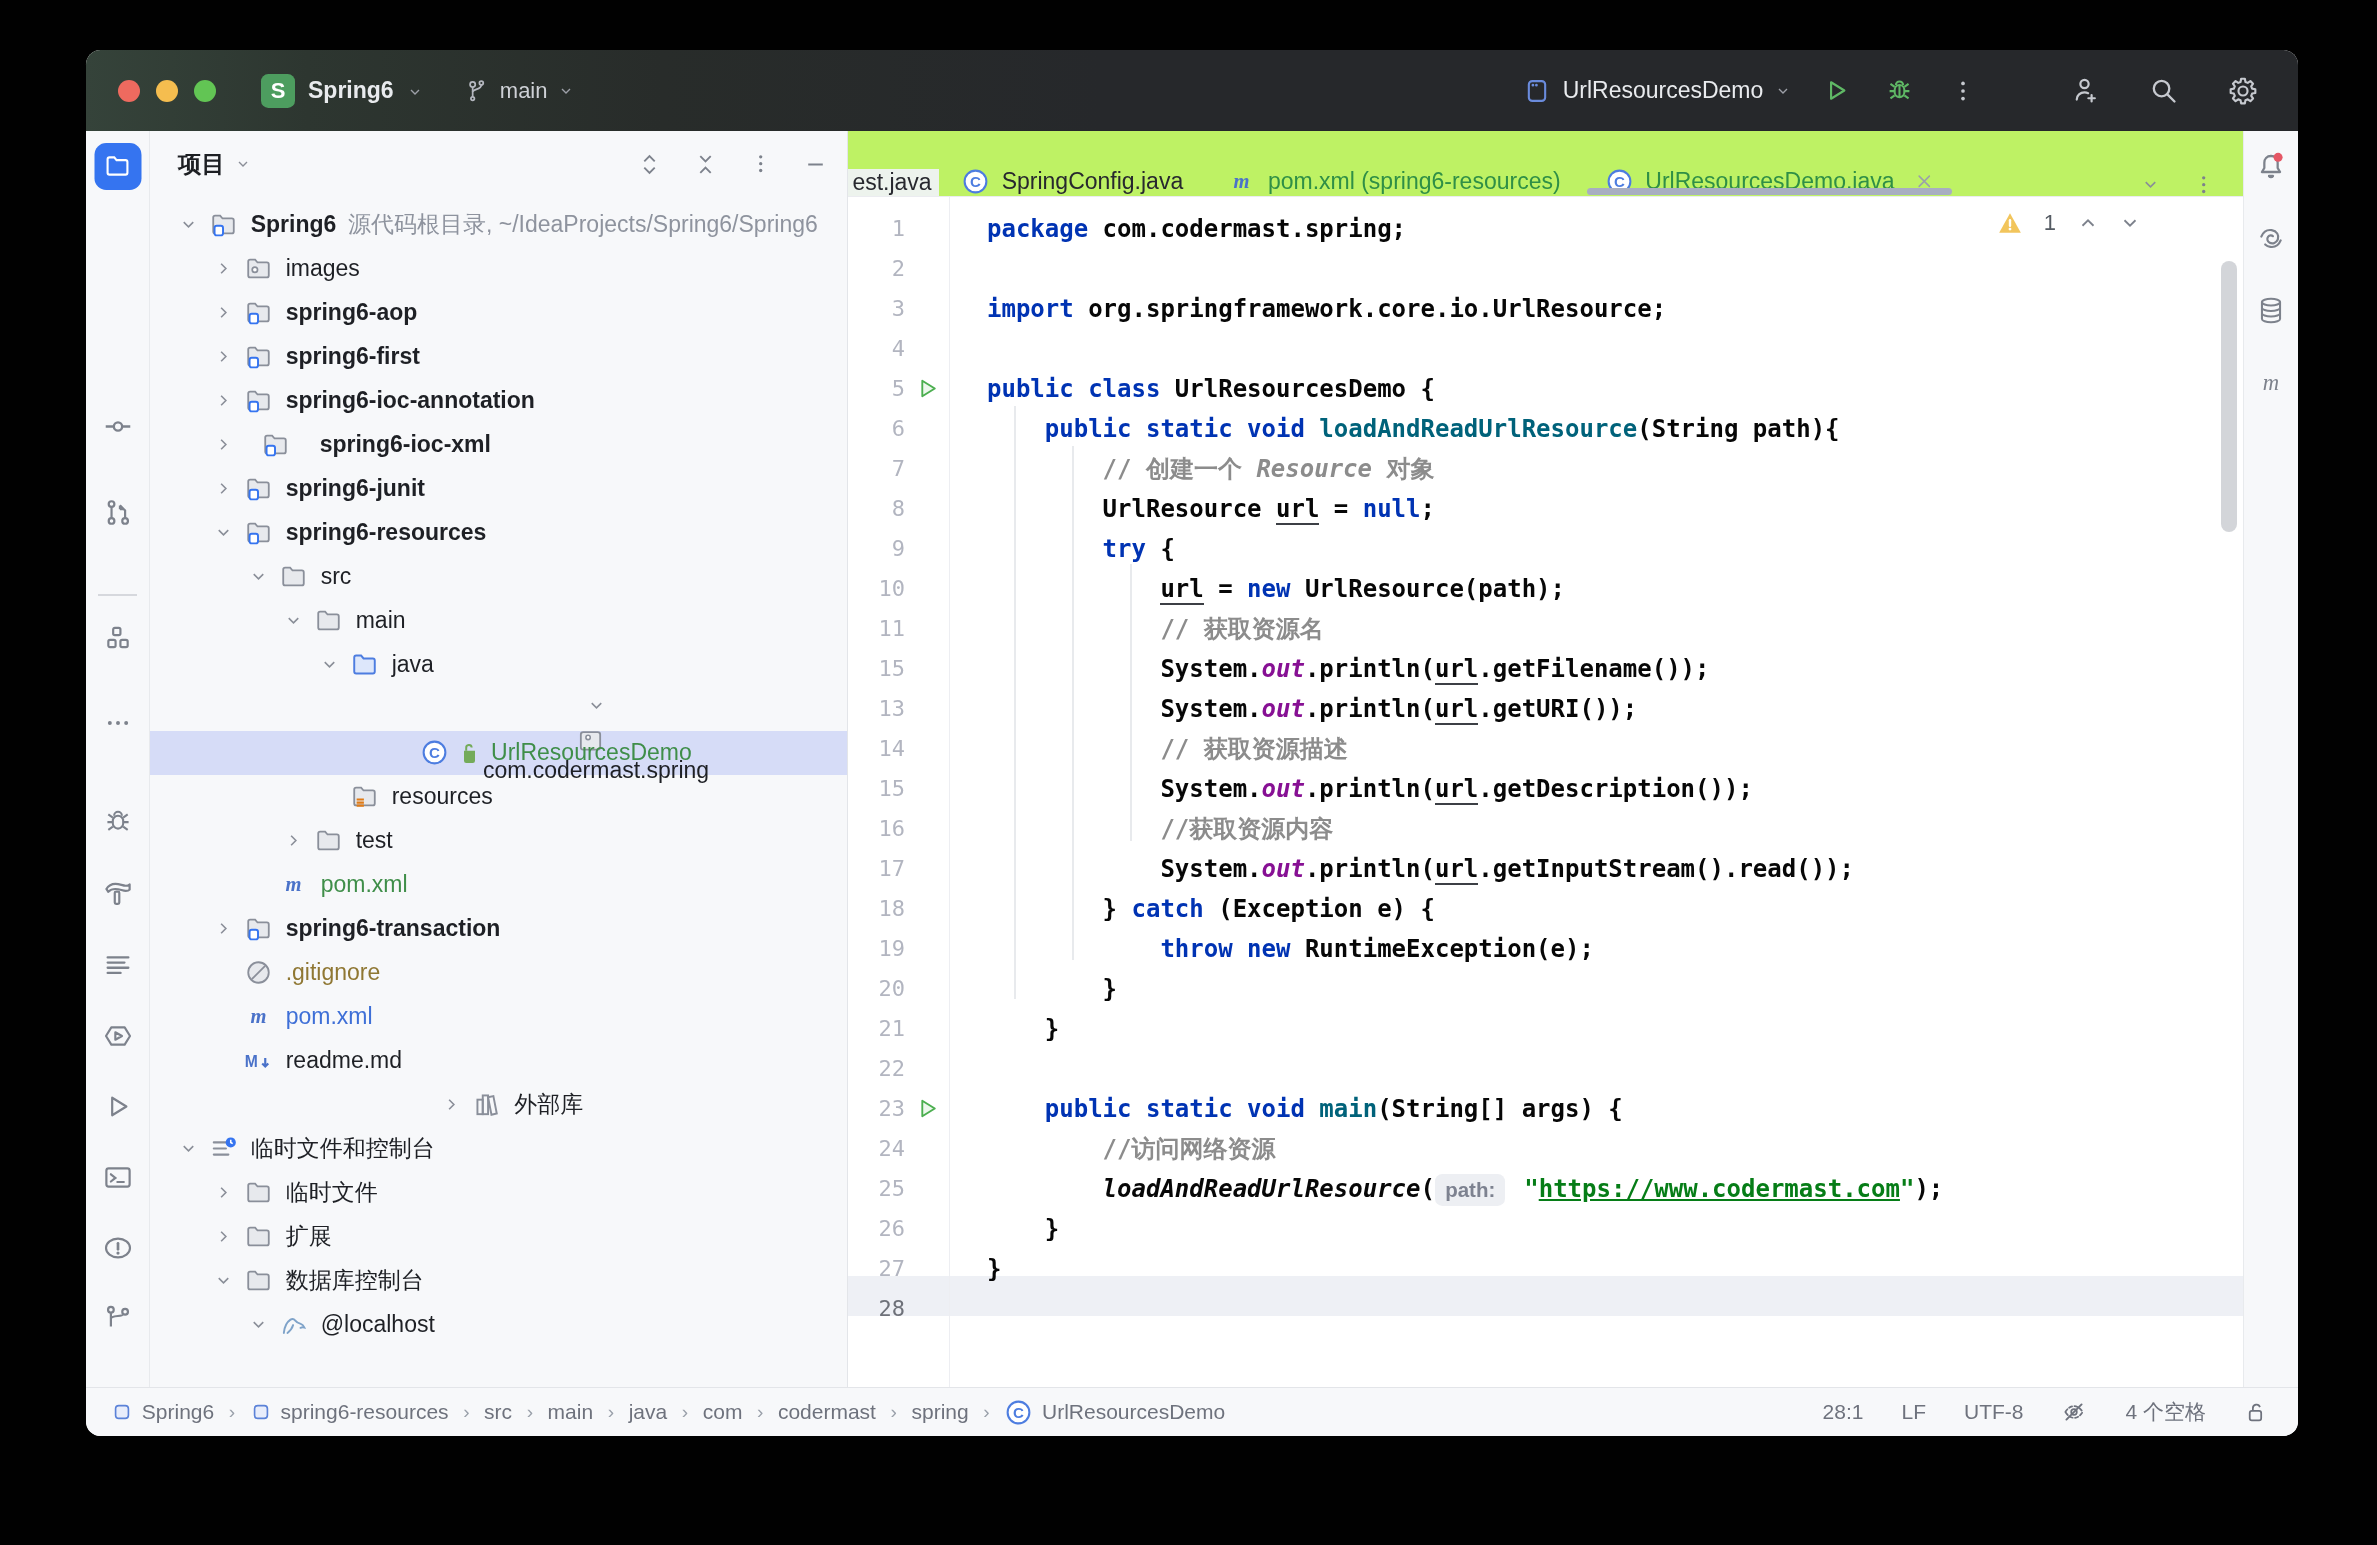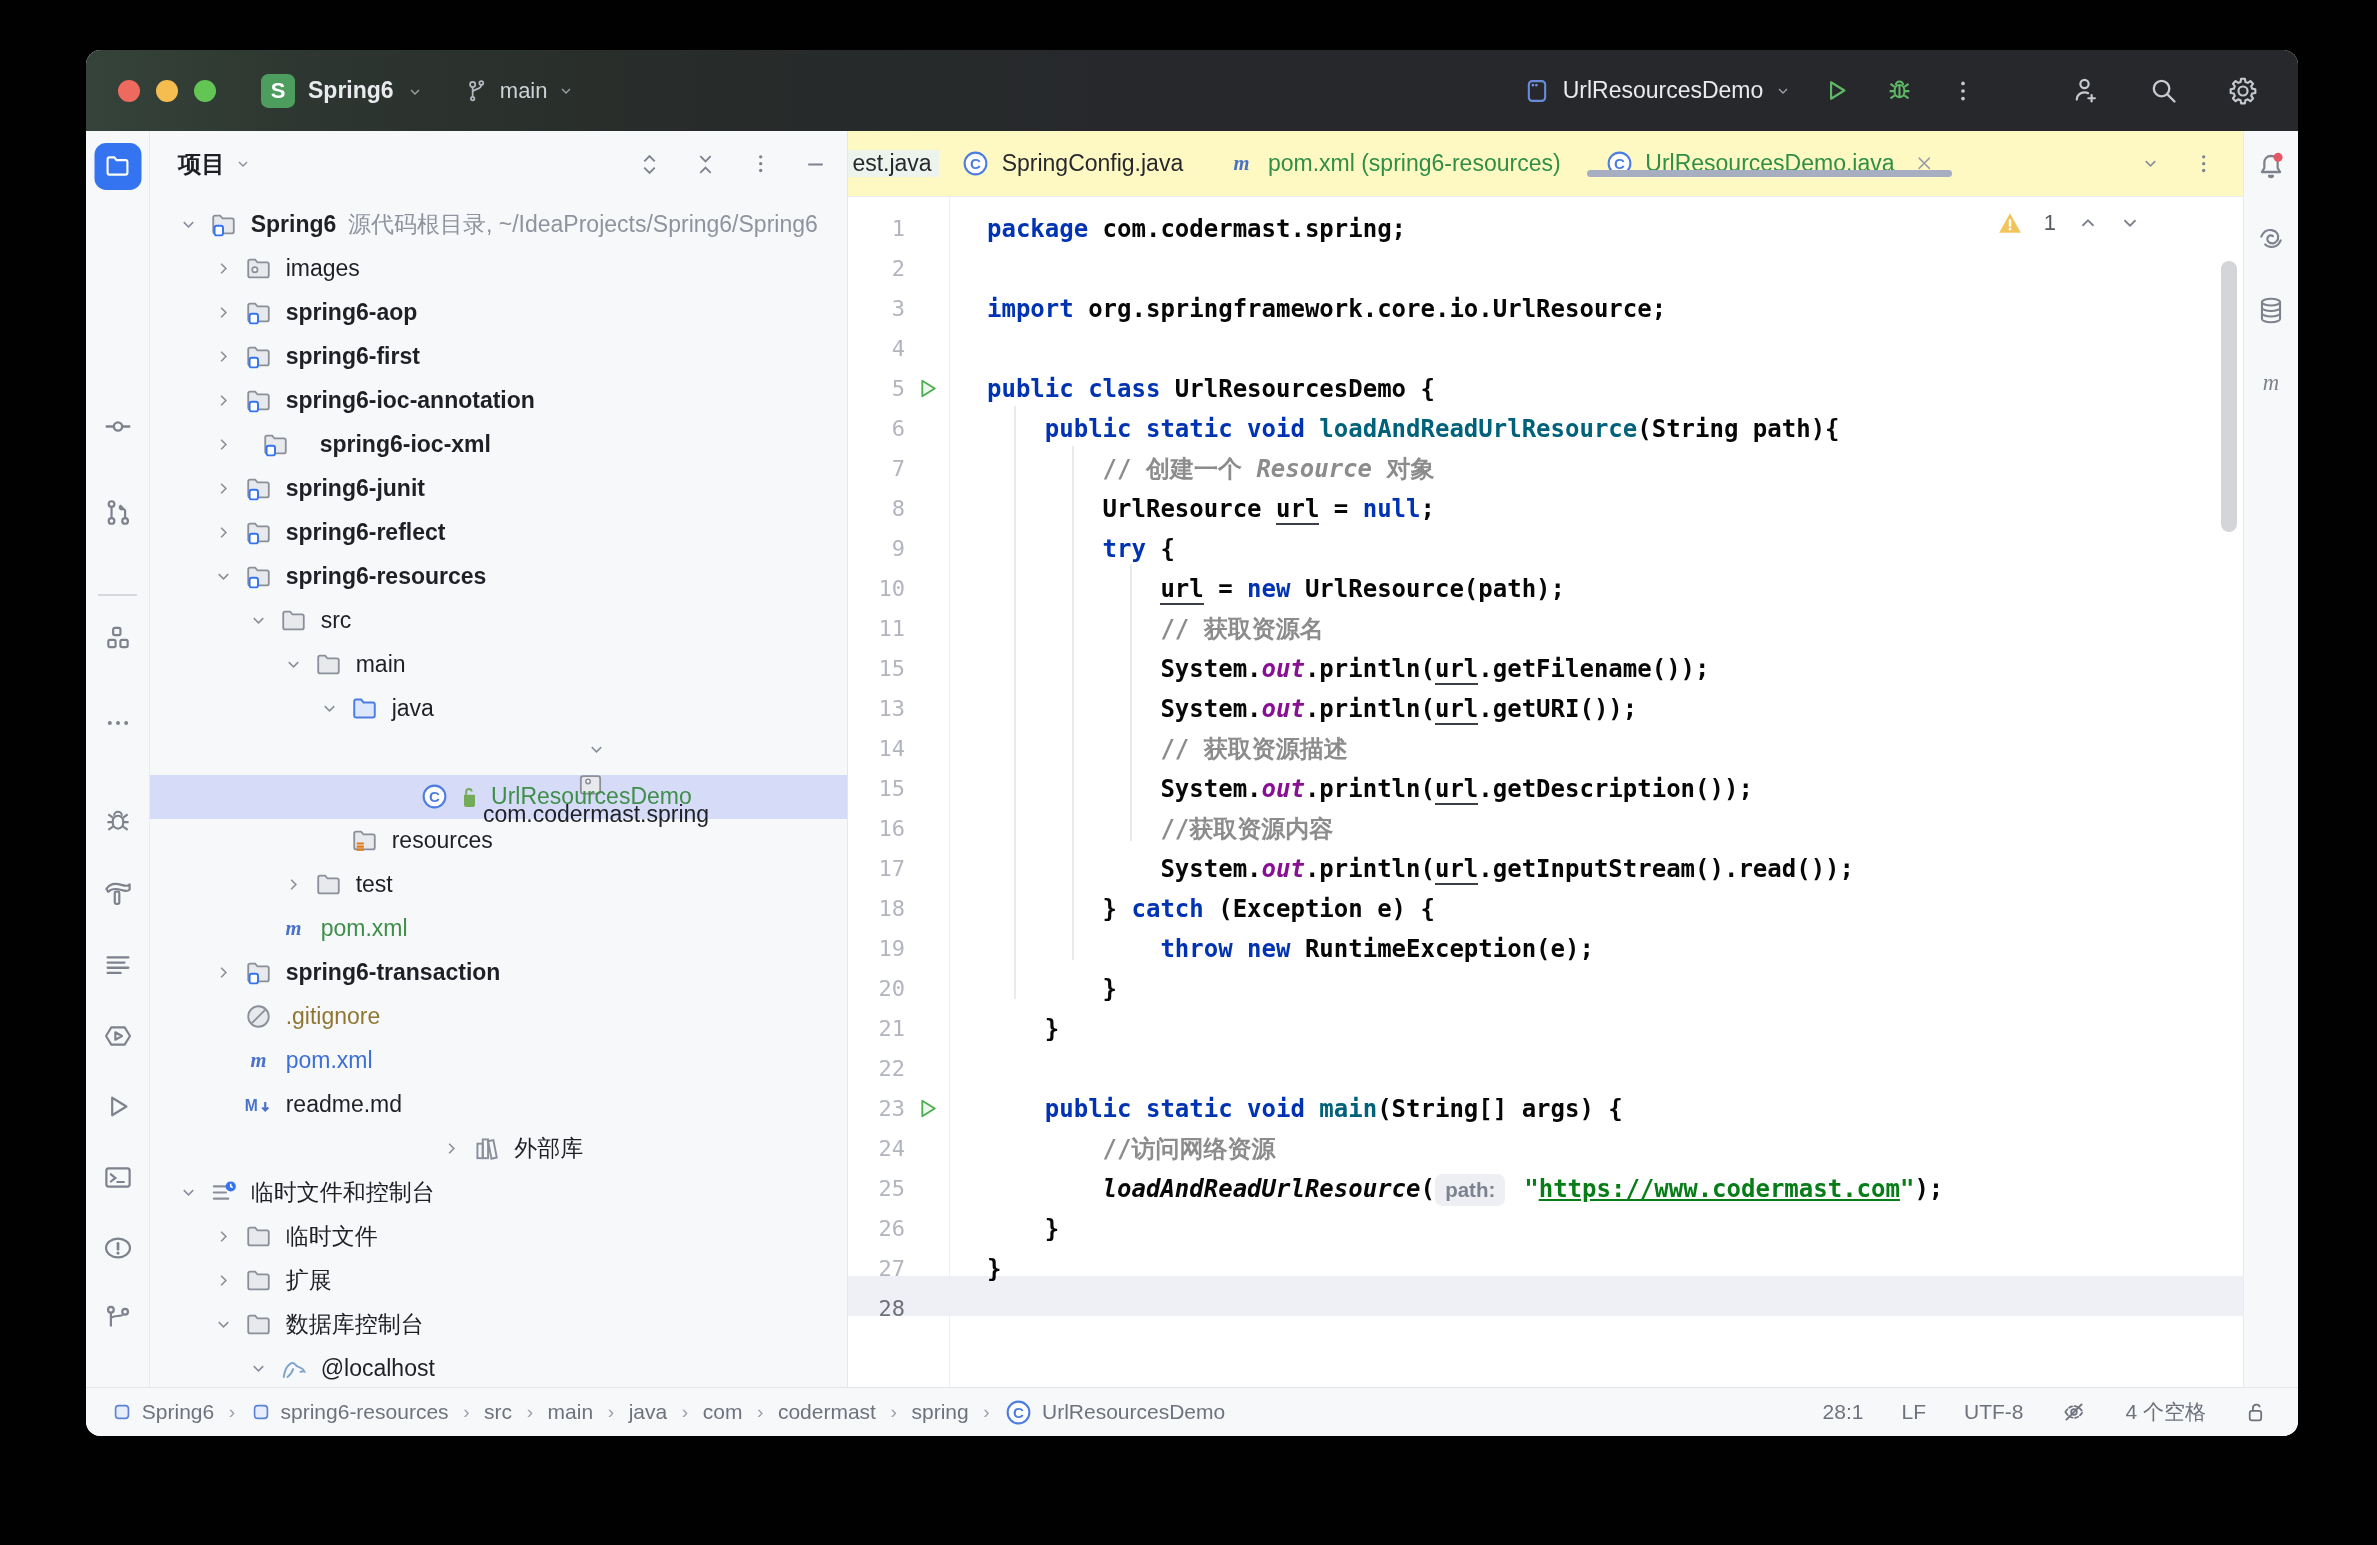--- a/index.html
+++ b/index.html
@@ -47,21 +47,21 @@
   .tree-ico { width:32px; flex:0 0 32px; display:flex; align-items:center; justify-content:center; margin-right:11.7px; }
   .tree-extra { width:25px; flex:0 0 25px; display:flex; align-items:center; justify-content:center; margin-right:8.8px; margin-left:-4.4px; }
   .lbl-bold { font-weight:bold; }
   .lbl-green { color:#3f8e49; }
   .lbl-blue { color:#3e6fd7; }
   .lbl-olive { color:#8f7733; }
   .annotation { color:#8e939e; margin-left:11.7px; }
 
   
   .editor-area { flex:1; display:flex; flex-direction:column; min-width:0; background:#fff; }
-  .tab-bar { height:66px; flex:0 0 66px; display:flex; align-items:center; background:#fef9c3; border-bottom:1.5px solid #ebecf0; }
+  .tab-bar { height:66px; flex:0 0 66px; display:flex; align-items:flex-end; background:#bef264; border-bottom:1.5px solid #ebecf0; }
   .tab { display:flex; align-items:center; gap:11.7px; padding:0 22px; font-size:23px; color:#27282e; position:relative; }
   .tab.partial { padding:0 7.3px 0 4.4px; background:#edf3ed; max-width:117px; overflow:hidden; }
   .tab .close { color:#9ba0aa; font-size:22px; margin-left:7.3px; }
   .tab.active .underline { position:absolute; left:4.4px; right:4.4px; bottom:1.5px; height:6.6px; border-radius:3.7px; background:#a8aec1; }
   .tab-green { color:#2f8f46; }
   .tabbar-icons { margin-left:auto; display:flex; align-items:center; gap:32px; padding-right:28px; }
 
   .editor-scroll { flex:1; position:relative; display:flex; min-height:0; overflow:hidden; }
   .cur-line-band { position:absolute; left:0; right:0; height:40px; background:#eef0f5; z-index:0; }
   .gutter { flex:0 0 102px; position:relative; z-index:1; border-right:1.5px solid #edeef2; padding-top:11.7px; }
@@ -402,34 +402,20 @@
                 <path d="M9 6l6 6-6 6"></path>
               </svg>
             </span>
             <span class="tree-ico">
               <svg width="29" height="29" viewBox="0 0 24 24">
                 <path d="M3.5 6.2c0-.9.7-1.6 1.6-1.6h4.1l2 2.4h7.7c.9 0 1.6.7 1.6 1.6v9.2c0 .9-.7 1.6-1.6 1.6H5.1c-.9 0-1.6-.7-1.6-1.6z" fill="#e7e9ed" stroke="#8a8f9a" stroke-width="1.5"></path>
                 <rect x="4.6" y="13" width="7" height="8" rx="1.8" fill="#fff" stroke="#3574f0" stroke-width="1.6"></rect>
               </svg>
             </span>
             <span class="lbl-bold">spring6-junit</span>
-          </div>
-          <div class="tree-row" style="padding-left: 54px;">
-            <span class="chev-slot">
-              <svg width="19" height="19" viewBox="0 0 24 24" fill="none" stroke="#8a8e98" stroke-width="2">
-                <path d="M9 6l6 6-6 6"></path>
-              </svg>
-            </span>
-            <span class="tree-ico">
-              <svg width="29" height="29" viewBox="0 0 24 24">
-                <path d="M3.5 6.2c0-.9.7-1.6 1.6-1.6h4.1l2 2.4h7.7c.9 0 1.6.7 1.6 1.6v9.2c0 .9-.7 1.6-1.6 1.6H5.1c-.9 0-1.6-.7-1.6-1.6z" fill="#e7e9ed" stroke="#8a8f9a" stroke-width="1.5"></path>
-                <rect x="4.6" y="13" width="7" height="8" rx="1.8" fill="#fff" stroke="#3574f0" stroke-width="1.6"></rect>
-              </svg>
-            </span>
-            <span class="lbl-bold">spring6-reflect</span>
           </div>
           <div class="tree-row" style="padding-left: 54px;">
             <span class="chev-slot">
               <svg width="19" height="19" viewBox="0 0 24 24" fill="none" stroke="#8a8e98" stroke-width="2">
                 <path d="M6 9l6 6 6-6"></path>
               </svg>
             </span>
             <span class="tree-ico">
               <svg width="29" height="29" viewBox="0 0 24 24">
                 <path d="M3.5 6.2c0-.9.7-1.6 1.6-1.6h4.1l2 2.4h7.7c.9 0 1.6.7 1.6 1.6v9.2c0 .9-.7 1.6-1.6 1.6H5.1c-.9 0-1.6-.7-1.6-1.6z" fill="#e7e9ed" stroke="#8a8f9a" stroke-width="1.5"></path>

